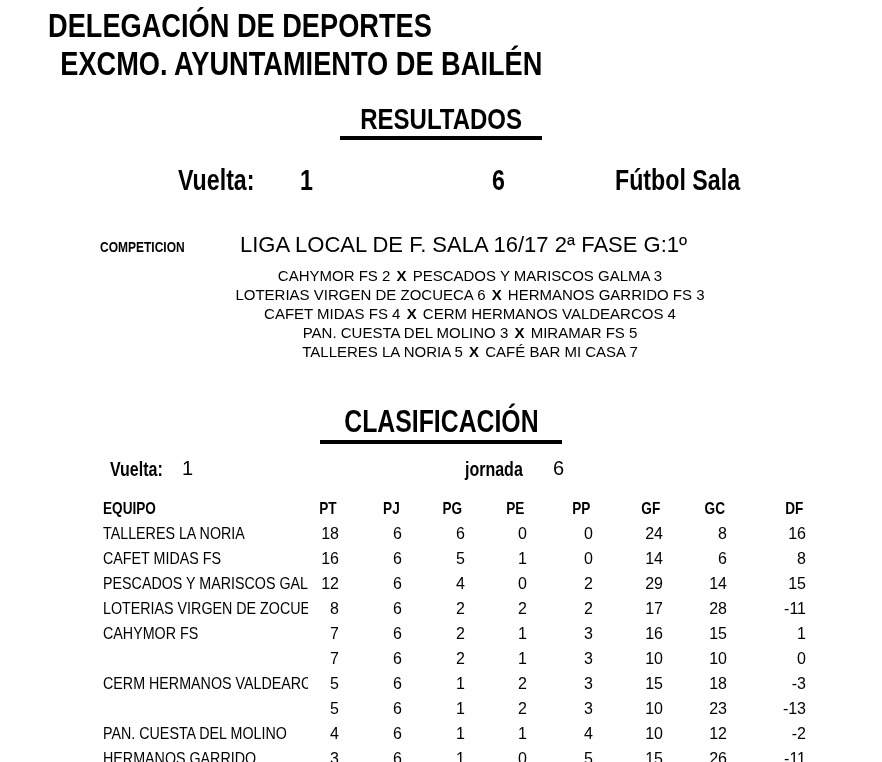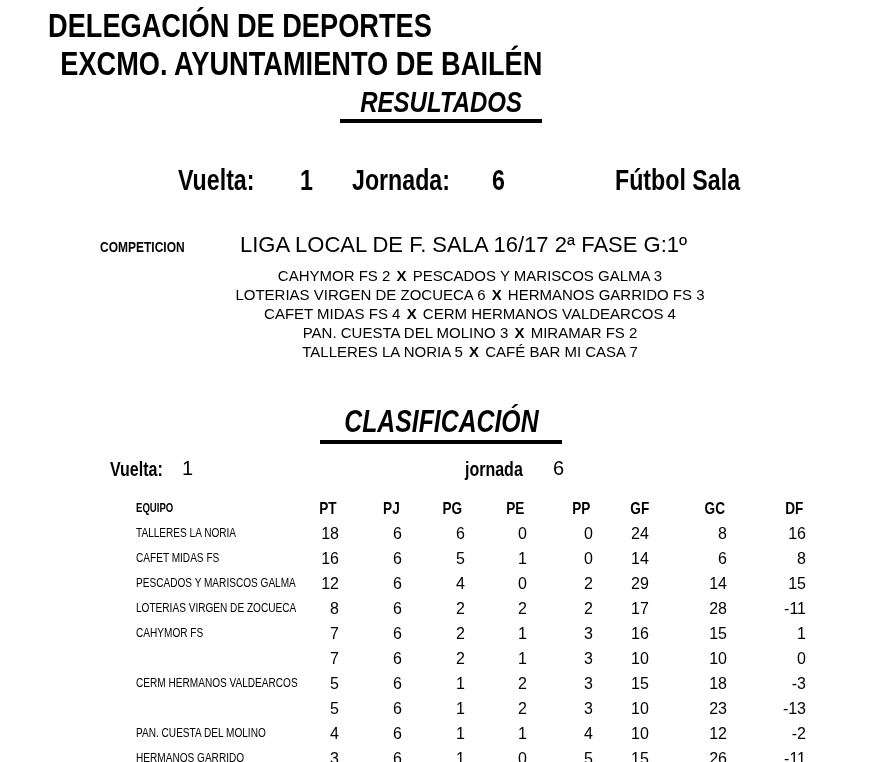--- a/index.html
+++ b/index.html
@@ -54,24 +54,23 @@
     display: block;
     font-size: 34px;
     line-height: 38px;
     letter-spacing: 0px;
   }
   #title-1 { margin-bottom: 0px; }
   #title-2 { margin-bottom: 0; }
 
   #resultados-wrap {
     position: absolute;
-    left: 0; top: 85px;
+    left: 0; top: 102px;
     width: 882px;
     text-align: center;
-    font-style: italic;
   }
   #resultados {
     font-size: 30px;
     line-height: 34px;
     border-bottom: 4px solid #000;
     padding-bottom: 1px;
   }
 
   
   #band { position: absolute; left: 0; top: 164px; width: 882px; height: 40px; }
@@ -114,95 +113,92 @@
     position: absolute;
     left: 0; top: 404px;
     width: 882px;
     text-align: center;
   }
   #clasificacion {
     font-size: 31px;
     line-height: 35px;
     border-bottom: 4px solid #000;
     padding-bottom: 1px;
-    font-style: italic;
   }
 
   
   #clasif-band { position: absolute; left: 0; top: 458px; width: 882px; height: 28px; }
   #c-lbl-vuelta  { position: absolute; left: 110px; top: 0; font-size: 20px; }
   #c-val-vuelta  { position: absolute; left: 182px; top: -1px; font-size: 20px; }
   #c-lbl-jornada { position: absolute; left: 465px; top: 0; font-size: 20px; }
   #c-val-jornada { position: absolute; left: 553px; top: -1px; font-size: 20px; }
 
   
   #standings {
     position: absolute;
     left: 103px; top: 496px;
     width: 700px;
   }
   .srow { position: relative; height: 25px; }
   .s-team {
     position: absolute; left: 0; top: 0;
     width: 205px;
     overflow: hidden;
-    font-size: 12px;
+    font-size: 17px;
     line-height: 25px;
-    margin-left: 33px;
   }
   .s-team.head { }
   .s-num {
     position: absolute; top: 0;
     width: 46px;
     text-align: right;
     font-size: 16px;
     line-height: 25px;
   }
   .s-num.head {
     font-size: 17px;
   }
   .s-num .cond-c { display: inline-block; }
   
   .c0 { left: 190px; text-align: right; }   
   .c1 { left: 253px; }   
   .c2 { left: 316px; }   
   .c3 { left: 378px; }   
   .c4 { left: 444px; }   
-  .c5 { left: 514px; text-align: center; }   
+  .c5 { left: 514px; }   
   .c6 { left: 578px; }   
   .c7 { left: 657px; }   
 </style>
 </head>
 <body>
 
 <div id="masthead">
   <span id="title-1" class="title-line"><span class="cond-c">DELEGACIÓN DE DEPORTES</span></span>
   <span id="title-2" class="title-line"><span class="cond-c">EXCMO. AYUNTAMIENTO DE BAILÉN</span></span>
 </div>
 
 <div id="resultados-wrap">
   <span id="resultados"><span class="cond-c">RESULTADOS</span></span>
 </div>
 
 <div id="band">
   <span id="lbl-vuelta"><span class="cond">Vuelta:</span></span>
   <span id="val-vuelta"><span class="cond">1</span></span>
-  <span id="lbl-jornada"><span class="cond">Jornada:</span></span>
   <span id="val-jornada"><span class="cond">6</span></span>
   <span id="deporte"><span class="cond">Fútbol Sala</span></span>
 </div>
 
 <div id="lbl-competicion"><span class="cond">COMPETICION</span></div>
 <div id="val-competicion">LIGA LOCAL DE F. SALA 16/17  2ª FASE G:1º</div>
 
 <div id="matches">
     <div class="match-row"><span>CAHYMOR FS 2 </span><span class="match-x">X</span><span> PESCADOS Y MARISCOS GALMA 3</span></div>
     <div class="match-row"><span>LOTERIAS VIRGEN DE ZOCUECA 6 </span><span class="match-x">X</span><span> HERMANOS GARRIDO FS 3</span></div>
     <div class="match-row"><span>CAFET MIDAS FS  4 </span><span class="match-x">X</span><span> CERM HERMANOS VALDEARCOS 4</span></div>
-    <div class="match-row"><span>PAN. CUESTA DEL MOLINO 3 </span><span class="match-x">X</span><span> MIRAMAR FS 2</span></div>
+    <div class="match-row"><span>PAN. CUESTA DEL MOLINO 3 </span><span class="match-x">X</span><span> MIRAMAR FS 5</span></div>
     <div class="match-row"><span>TALLERES LA NORIA 5 </span><span class="match-x">X</span><span> CAFÉ BAR MI CASA 7</span></div>
   </div>
 
 <div id="clasif-wrap">
   <span id="clasificacion"><span class="cond-c">CLASIFICACIÓN</span></span>
 </div>
 
 <div id="clasif-band">
   <span id="c-lbl-vuelta"><span class="cond">Vuelta:</span></span>
   <span id="c-val-vuelta">1</span>

